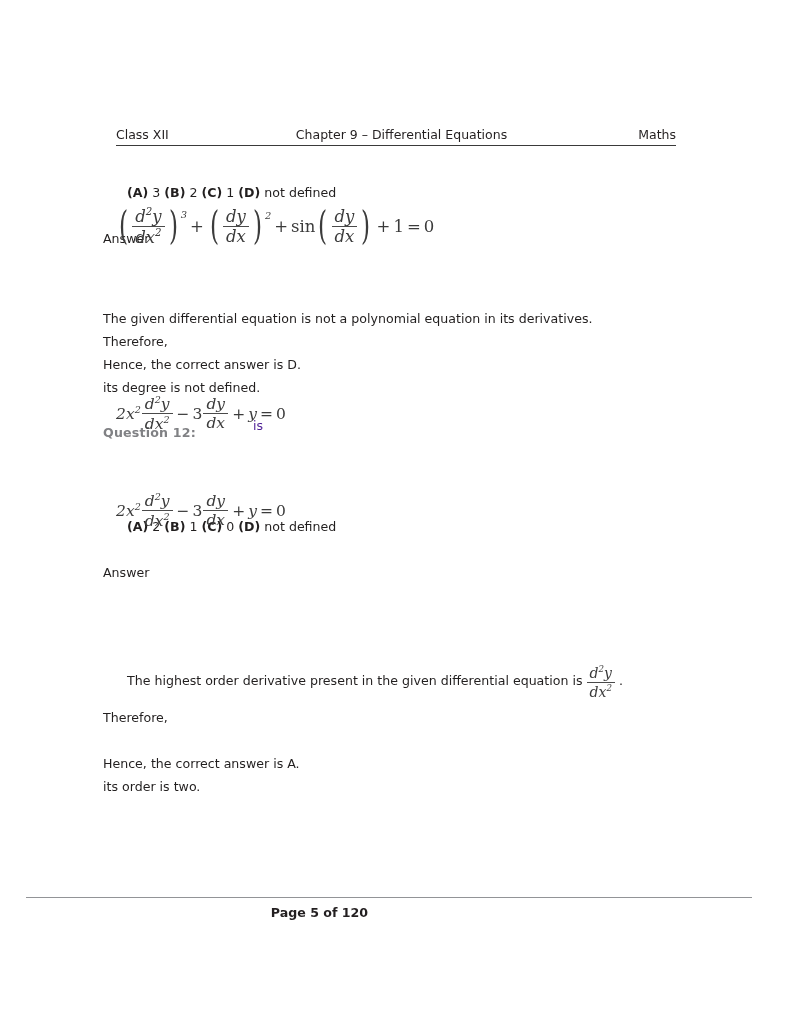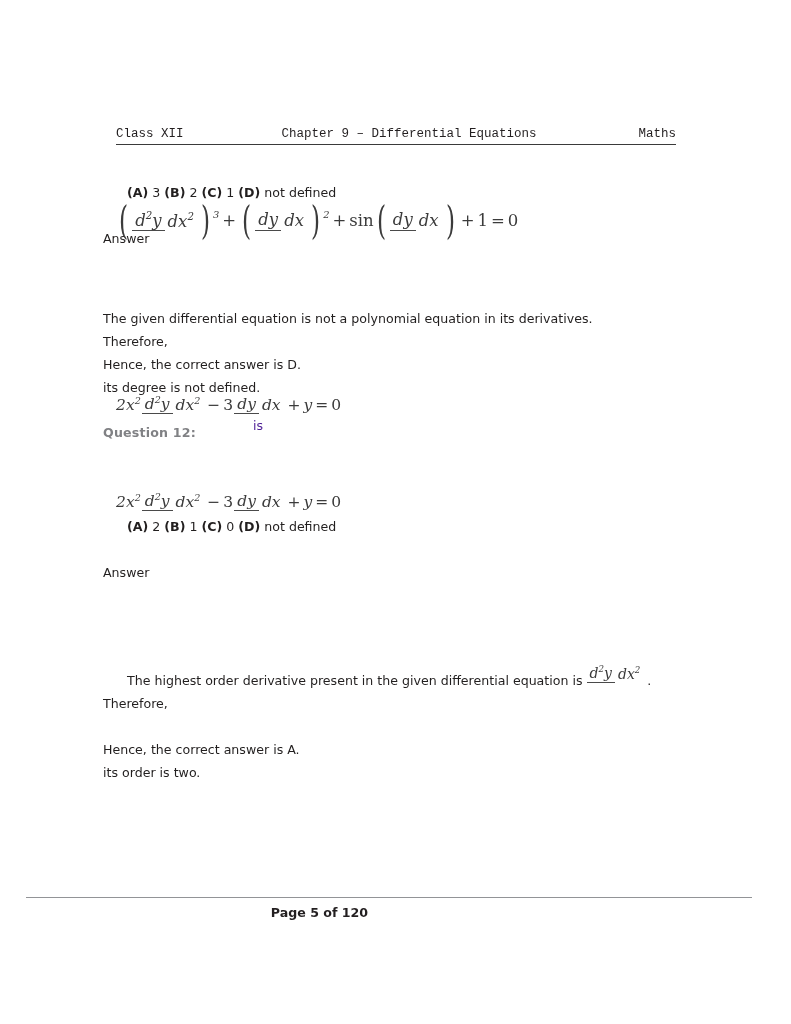--- a/index.html
+++ b/index.html
@@ -21,21 +21,20 @@
   }
 
   
   .header {
     position: absolute;
     left: 116px;
     top: 127px;
     width: 560px;
     font-size: 12.5px;
     color: #231f20;
-    font-family: Liberation Mono, monospace;
   }
   .header-row {
     display: flex;
     align-items: baseline;
     justify-content: space-between;
     padding-bottom: 3px;
   }
   .header-rule {
     border-bottom: 1.4px solid #3a3a3a;
     width: 100%;
@@ -68,21 +67,22 @@
     font-family: "DejaVu Serif", serif;
     font-style: italic;
     color: #3b3b3b;
     display: flex;
     align-items: center;
     white-space: nowrap;
   }
   .math .up { font-style: normal; }
   .frac {
     display: inline-flex;
-    flex-direction: row;
+    flex-direction: column;
+    align-items: center;
     vertical-align: middle;
     margin: 0 1px;
     line-height: 1.05;
   }
   .frac .num {
     padding: 0 3px 1px 3px;
     border-bottom: 1px solid #4a4a4a;
   }
   .frac .den { padding: 1px 3px 0 3px; }
   sup.ex {

